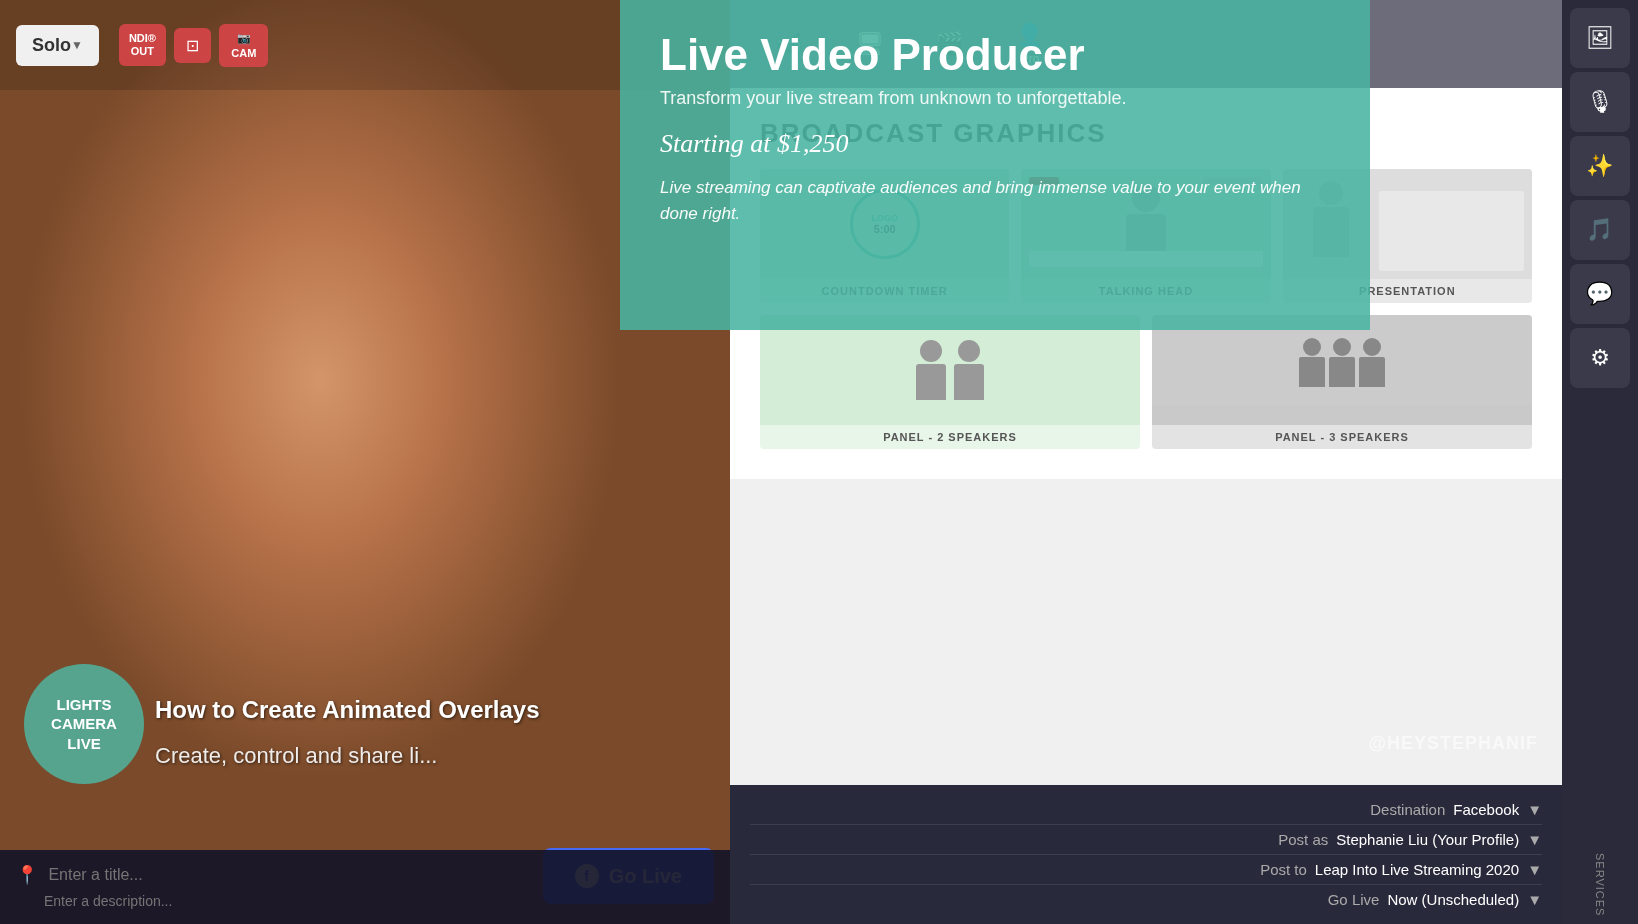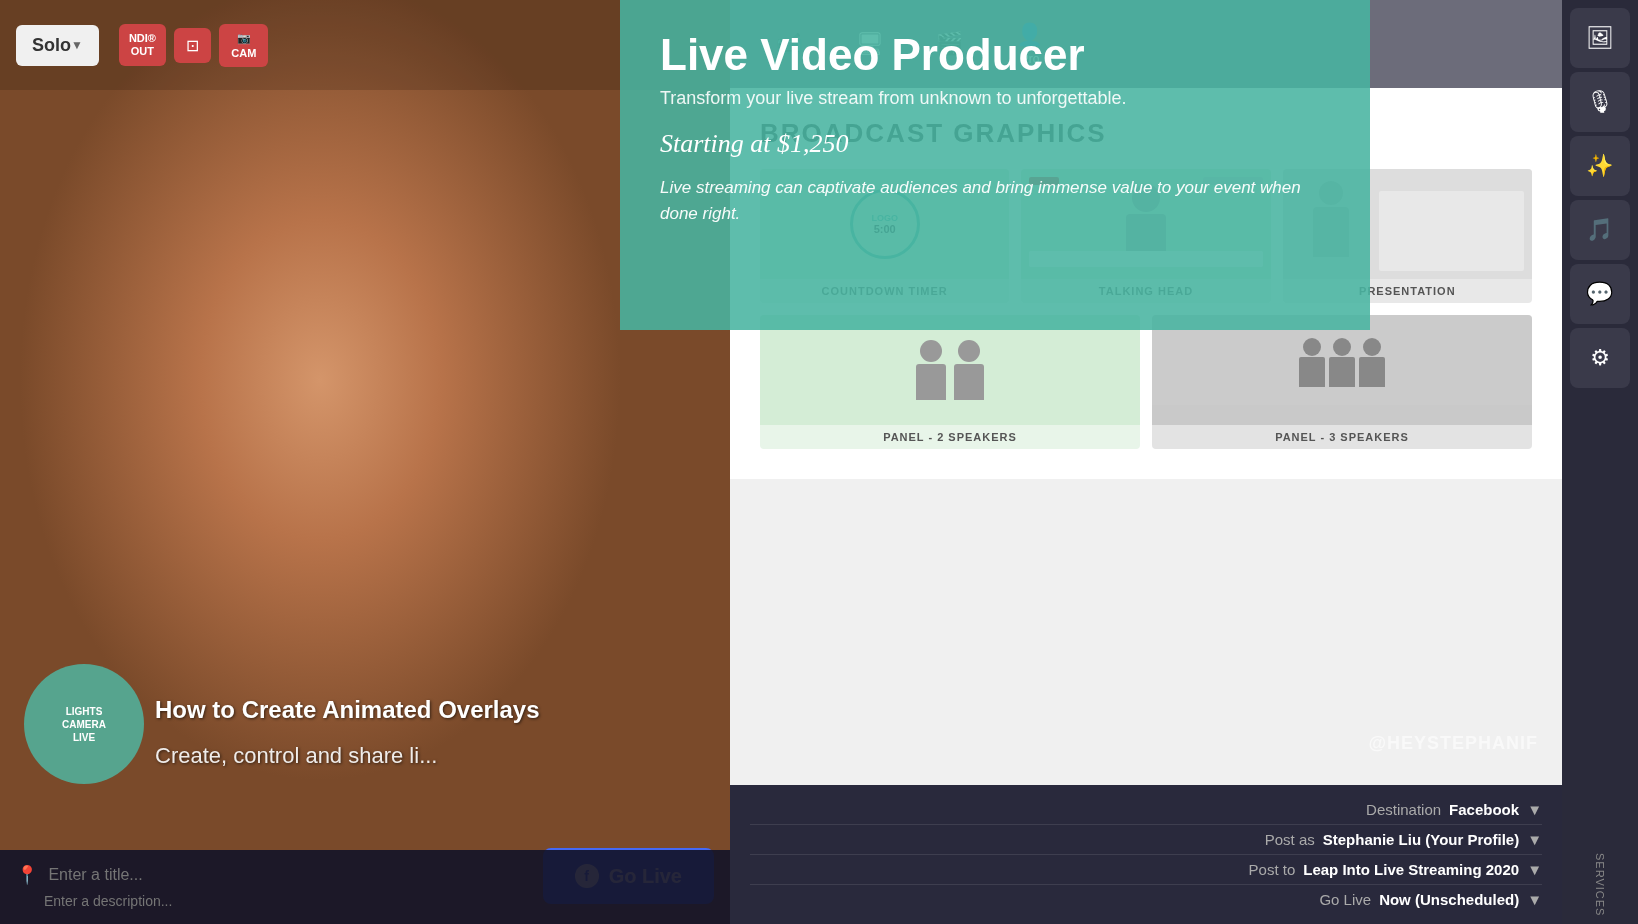--- a/index.html
+++ b/index.html
@@ -105,21 +105,21 @@
       width: 120px;
       height: 120px;
       border-radius: 50%;
       background: rgba(80, 180, 160, 0.85);
       display: flex;
       flex-direction: column;
       align-items: center;
       justify-content: center;
       color: white;
       font-weight: bold;
-      font-size: 10px;
+      font-size: 15px;
       line-height: 1.3;
       text-align: center;
       z-index: 12;
     }
 
     #title-overlay {
       position: absolute;
       bottom: 200px;
       left: 155px;
       color: white;
@@ -553,21 +553,21 @@
       padding: 6px 0;
       border-bottom: 1px solid rgba(255,255,255,0.1);
       color: white;
       font-size: 15px;
       gap: 8px;
     }
 
     .dest-row:last-child { border-bottom: none; }
 
     .dest-label { color: #aaa; }
-    .dest-value { color: white; font-weight: bold; }
+    .dest-value { color: white; font-weight: normal; }
     .dest-arrow { color: #aaa; cursor: pointer; }
 
     
     #watermark {
       position: absolute;
       bottom: 170px;
       right: 100px;
       color: rgba(255,255,255,0.6);
       font-size: 18px;
       font-weight: bold;

